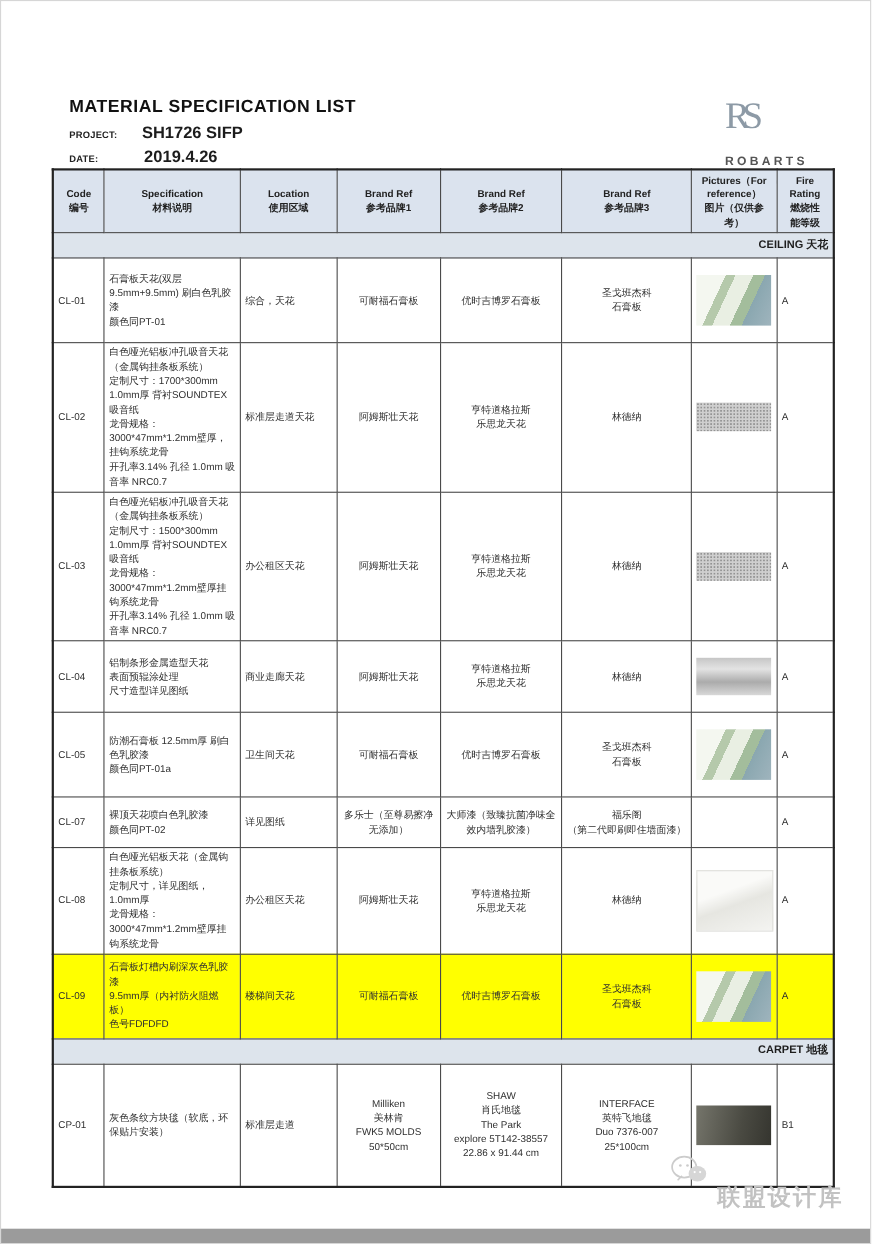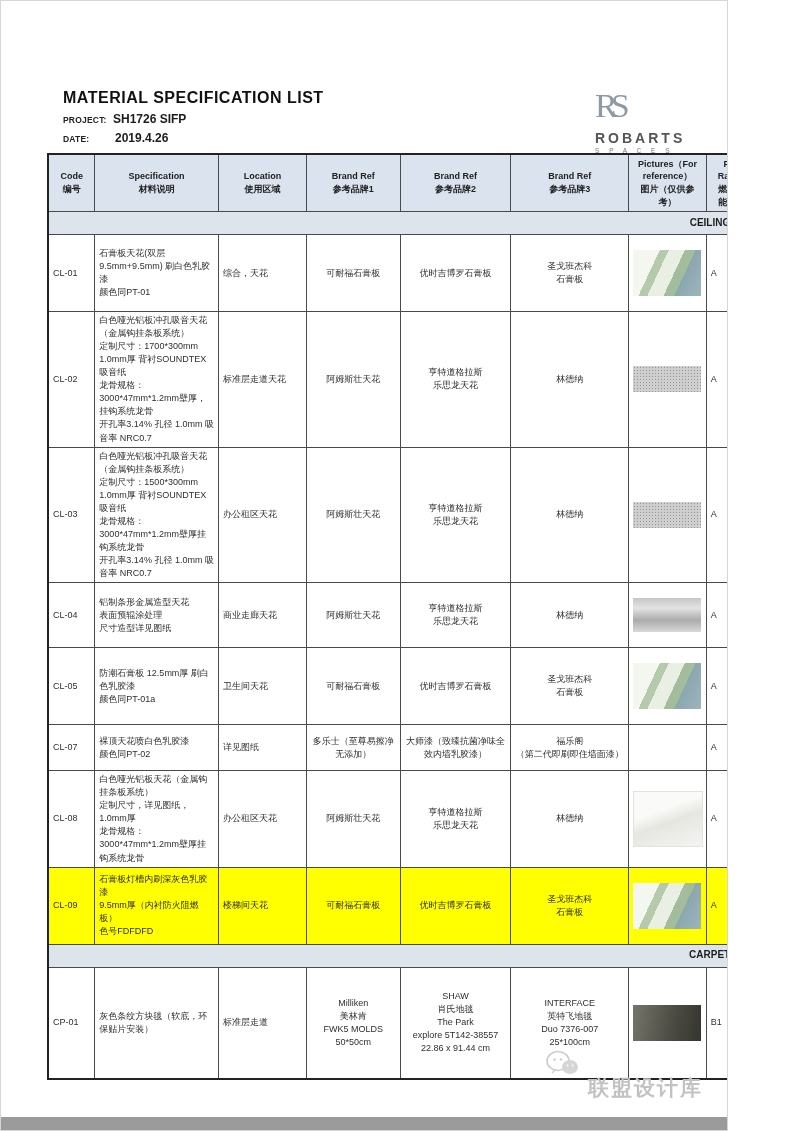--- a/index.html
+++ b/index.html
@@ -1,35 +1,35 @@
 <!DOCTYPE html>
 <html><head>
 <meta charset="utf-8">
 <style>
   html,body{margin:0;padding:0;background:#ffffff;}
   .page{
     position:relative;
-    width:728px;height:1131px;
+    width:792px;height:1131px;
     background:#ffffff;
     border:1px solid #d6d6d6;
     box-sizing:border-box;
     font-family:"Liberation Sans","DejaVu Sans",sans-serif;
     color:#2b2b2b;
     overflow:hidden;
   }
   
   .doc-header{position:absolute;left:62px;top:88px;width:560px;}
   .doc-title{font-size:16px;font-weight:bold;letter-spacing:.5px;color:#111;}
   .meta-line{margin-top:5px;display:flex;align-items:baseline;}
   .meta-label{font-size:8.5px;font-weight:bold;color:#222;width:52px;letter-spacing:.2px;}
-  .meta-value{font-size:12px;font-weight:bold;color:#1c1c1c;}
+  .meta-value{font-size:15px;font-weight:bold;color:#1c1c1c;margin-left:16px;}
   .project-line .meta-label{width:50px;}
   .logo{position:absolute;right:52px;top:88px;width:80px;}
   .logo-monogram{font-family:"Liberation Serif","DejaVu Serif",serif;font-size:34px;color:#8d9aa6;letter-spacing:-7px;line-height:1;}
-  .logo-line1{font-size:14px;letter-spacing:3px;color:#555;margin-top:7px;font-weight:bold;}
+  .logo-line1{font-size:11px;letter-spacing:3px;color:#555;margin-top:18px;font-weight:bold;}
   .logo-line2{font-size:6.5px;letter-spacing:4px;color:#777;margin-top:1px;}
   .logo-tagline{height:3px;width:58px;background:#cfcfcf;margin:3px auto 0;}
   
   table.spec{
     position:absolute;left:46px;top:152px;width:712px;
     border-collapse:collapse;table-layout:fixed;
     border:2px solid #222;
   }
   table.spec td,table.spec th{
     border:1px solid #4a4a4a;

